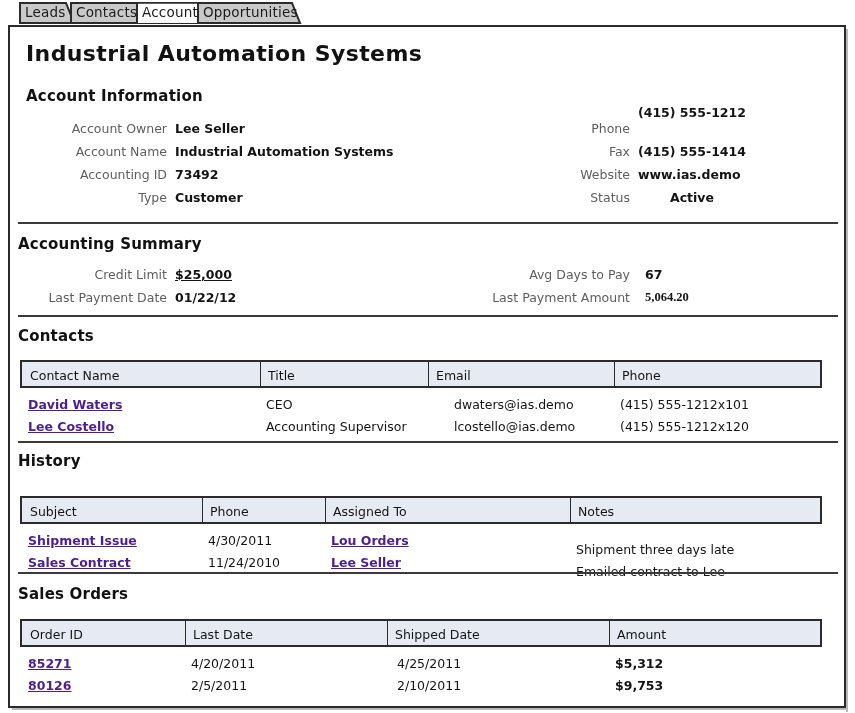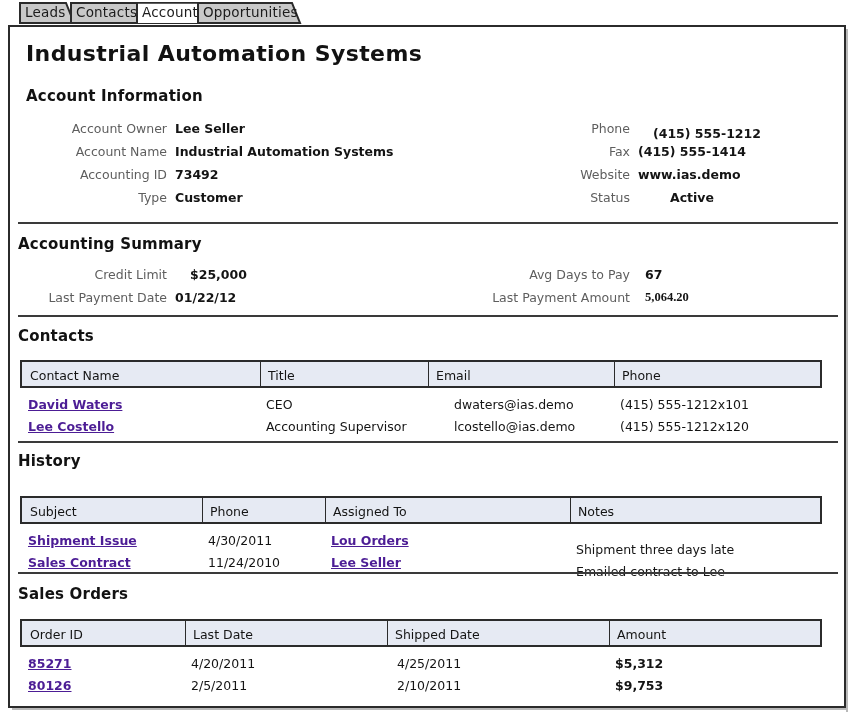--- a/index.html
+++ b/index.html
@@ -217,37 +217,37 @@
     <div class="fld-label" style="left:20px;top:117px;width:137px;">Account Name</div>
     <div class="fld-value" style="left:165px;top:117px;">Industrial Automation Systems</div>
 
     <div class="fld-label" style="left:20px;top:140px;width:137px;">Accounting ID</div>
     <div class="fld-value" style="left:165px;top:140px;">73492</div>
 
     <div class="fld-label" style="left:20px;top:163px;width:137px;">Type</div>
     <div class="fld-value" style="left:165px;top:163px;">Customer</div>
 
     <div class="fld-label" style="left:460px;top:94px;width:160px;">Phone</div>
-    <div class="fld-value" style="left:628px;top:99px;margin-left:15px;">(415) 555-1212</div>
+    <div class="fld-value" style="left:628px;top:78px;">(415) 555-1212</div>
 
     <div class="fld-label" style="left:460px;top:117px;width:160px;">Fax</div>
     <div class="fld-value" style="left:628px;top:117px;">(415) 555-1414</div>
 
     <div class="fld-label" style="left:460px;top:140px;width:160px;">Website</div>
     <div class="fld-value" style="left:628px;top:140px;">www.ias.demo</div>
 
     <div class="fld-label" style="left:460px;top:163px;width:160px;">Status</div>
     <div class="fld-value" style="left:660px;top:163px;">Active</div>
 
     <div class="divider" style="top:195px;"></div>
 
     <div class="section-title" style="left:8px;top:208px;">Accounting Summary</div>
 
     <div class="fld-label" style="left:20px;top:240px;width:137px;">Credit Limit</div>
-    <div class="fld-value" style="left:180px;top:240px;">$25,000</div>
+    <div class="fld-value" style="left:165px;top:240px;text-decoration:underline;">$25,000</div>
 
     <div class="fld-label" style="left:20px;top:263px;width:137px;">Last Payment Date</div>
     <div class="fld-value" style="left:165px;top:263px;">01/22/12</div>
 
     <div class="fld-label" style="left:460px;top:240px;width:160px;">Avg Days to Pay</div>
     <div class="fld-value" style="left:635px;top:240px;">67</div>
 
     <div class="fld-label" style="left:460px;top:263px;width:160px;">Last Payment Amount</div>
     <div class="fld-value" style="left:635px;top:263px;font-family:Liberation Serif, serif;">5,064.20</div>
 

